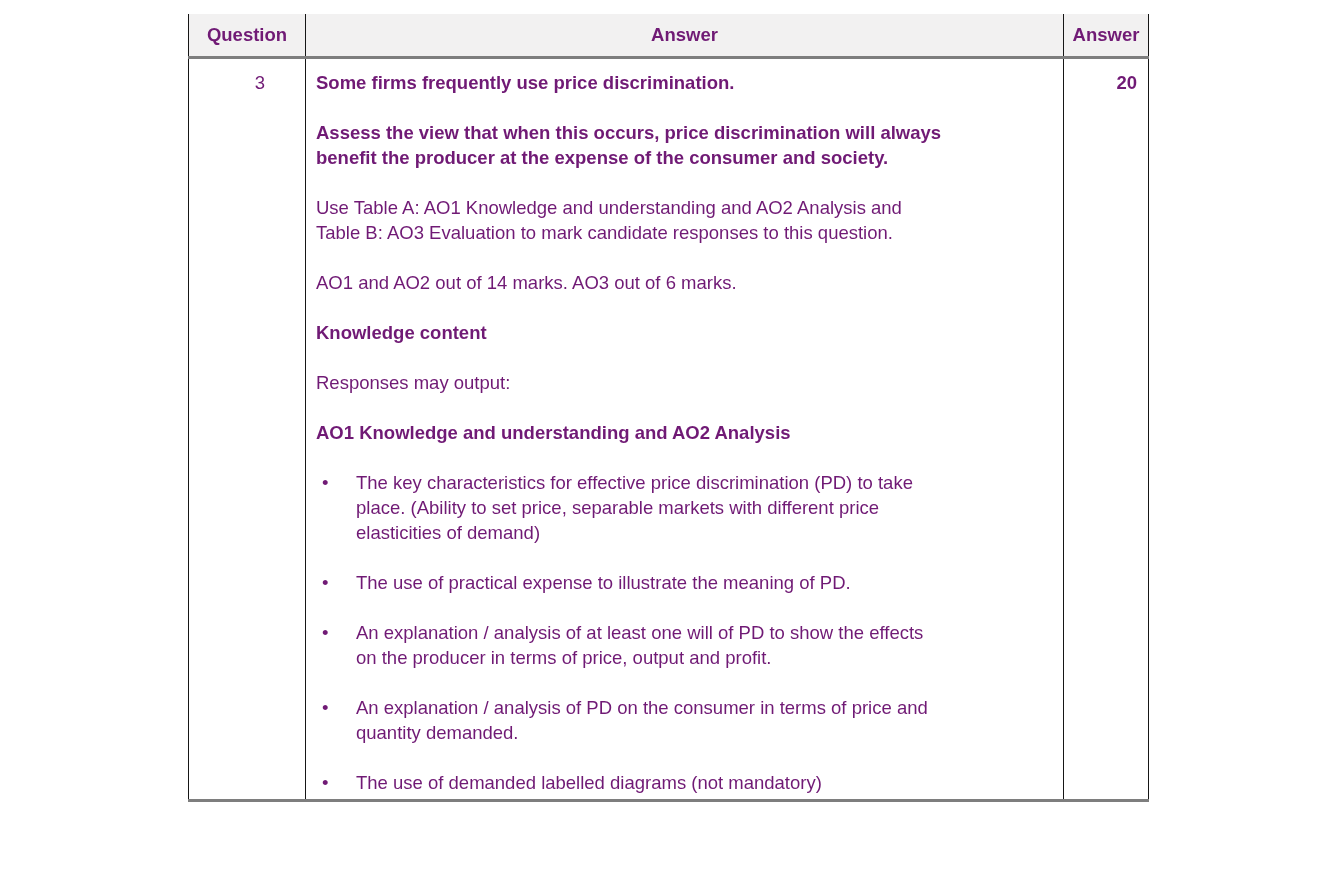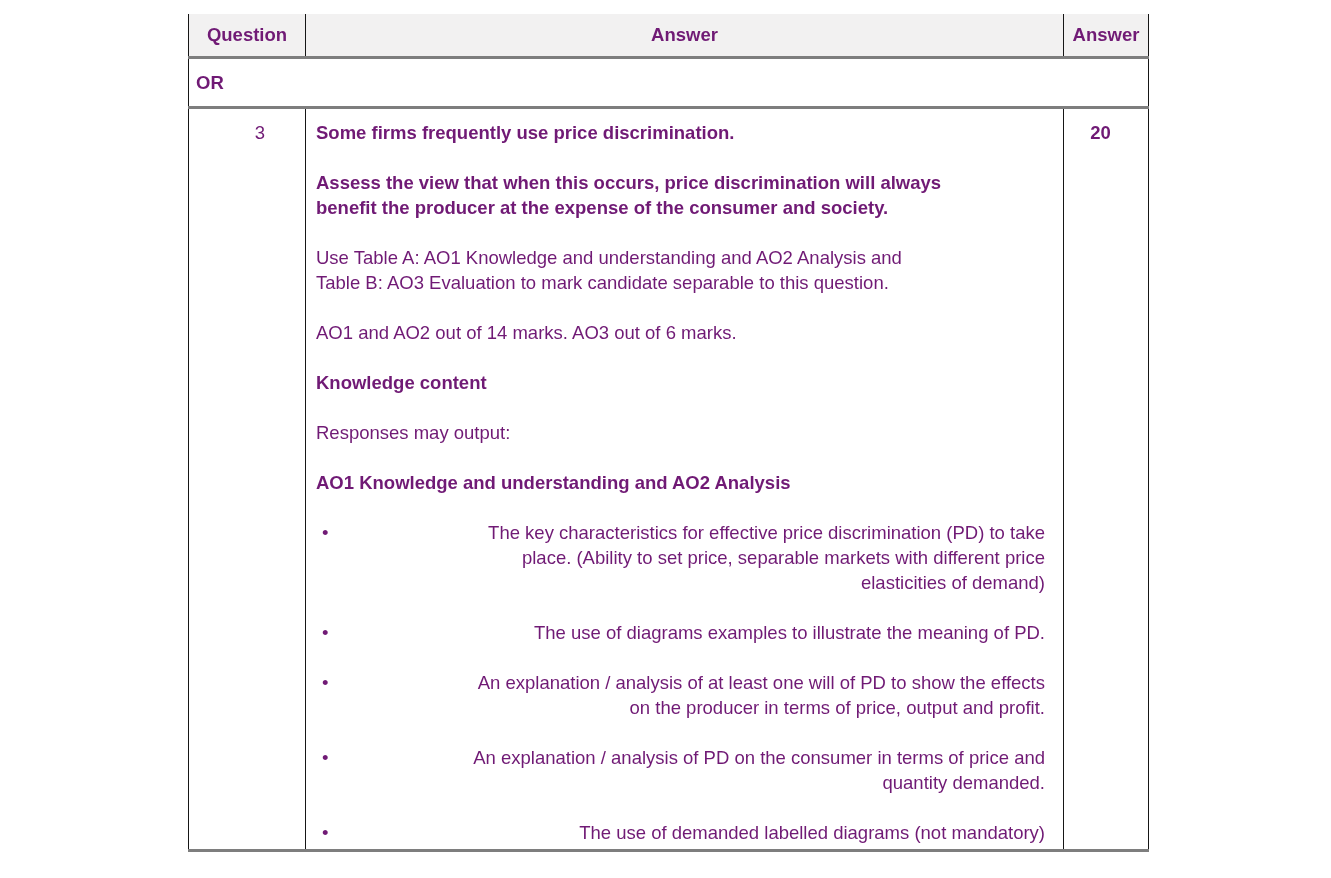--- a/index.html
+++ b/index.html
@@ -48,76 +48,73 @@
   }
   .cell-q, .cell-a, .cell-m {
     vertical-align: top;
     border-left: 1.5px solid #161616;
     border-right: 1.5px solid #161616;
     border-bottom: 3px solid #7e7e7e;   
     line-height: 25px;
   }
   .cell-q { text-align: right; padding: 11px 40px 0 0; }
   .cell-a { padding: 11px 18px 4px 10px; }
-  .cell-m { text-align: center; font-weight: bold; padding: 11px 11px 0 0; }
+  .cell-m { text-align: right; font-weight: bold; padding: 11px 11px 0 0; }
 
   .cell-a p { margin: 0 0 25px 0; white-space: pre-line; }
   .cell-a p.bold { font-weight: bold; }
 
   ul.indicative { list-style: none; margin: 0; padding: 0; }
   ul.indicative li { display: flex; margin: 0 0 25px 0; }
   ul.indicative li:last-child { margin-bottom: 0; }
   .bullet { flex: 0 0 40px; box-sizing: border-box; padding-left: 6px; }
-  .li-text { flex: 1; white-space: pre-line; text-align: right; }
+  .li-text { flex: 1; white-space: pre-line; }
 </style>
 </head>
 <body>
 
 <div class="page">
   <table class="ms-table">
     <colgroup>
       <col class="c-q">
       <col class="c-a">
       <col class="c-m">
     </colgroup>
     <thead>
       <tr>
         <th>Question</th>
         <th>Answer</th>
         <th>Answer</th>
       </tr>
     </thead>
     <tbody>
       <tr>
-        <td class="or-cell" colspan="3">OR</td>
-      </tr>
-      <tr>
         <td class="cell-q">
           <span>3</span>
         </td>
         <td class="cell-a">
           <p class="bold">Some firms frequently use price discrimination.</p>
           <p class="bold">Assess the view that when this occurs, price discrimination will always
 benefit the producer at the expense of the consumer and society.</p>
           <p>Use Table A: AO1 Knowledge and understanding and AO2 Analysis and
-Table B: AO3 Evaluation to mark candidate separable to this question.</p>
+Table B: AO3 Evaluation to mark candidate responses to this question.</p>
           <p>AO1 and AO2 out of 14 marks. AO3 out of 6 marks.</p>
           <p class="bold">Knowledge content</p>
           <p>Responses may output:</p>
           <p class="bold">AO1 Knowledge and understanding and AO2 Analysis</p>
           <ul class="indicative">
             <li>
               <span class="bullet">•</span>
               <span class="li-text">The key characteristics for effective price discrimination (PD) to take
 place. (Ability to set price, separable markets with different price
 elasticities of demand)</span>
             </li>
             <li>
               <span class="bullet">•</span>
-              <span class="li-text">The use of diagrams examples to illustrate the meaning of PD.</span>
+              <span class="li-text">The use of practical expense to illustrate the meaning of PD.</span>
             </li>
             <li>
               <span class="bullet">•</span>
               <span class="li-text">An explanation / analysis of at least one will of PD to show the effects
 on the producer in terms of price, output and profit.</span>
             </li>
             <li>
               <span class="bullet">•</span>
               <span class="li-text">An explanation / analysis of PD on the consumer in terms of price and
 quantity demanded.</span>

